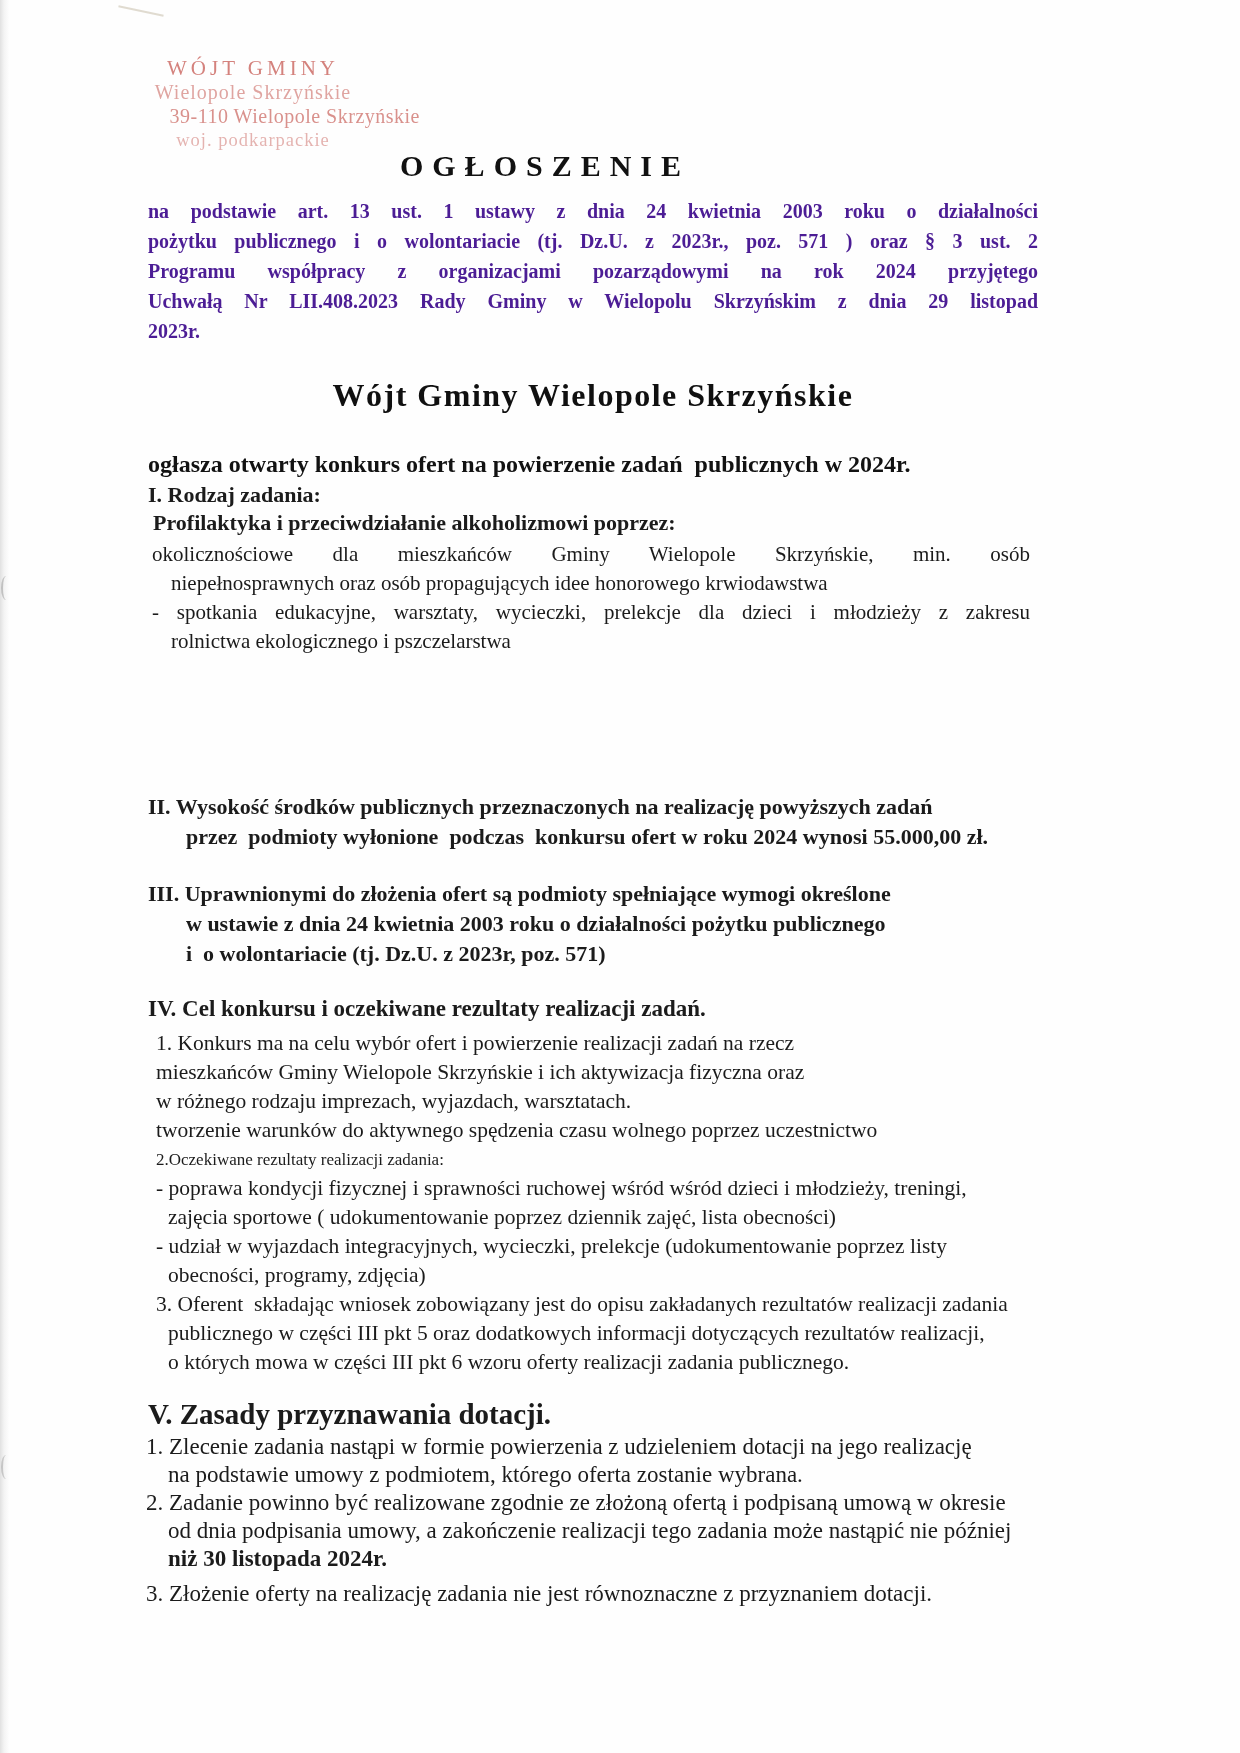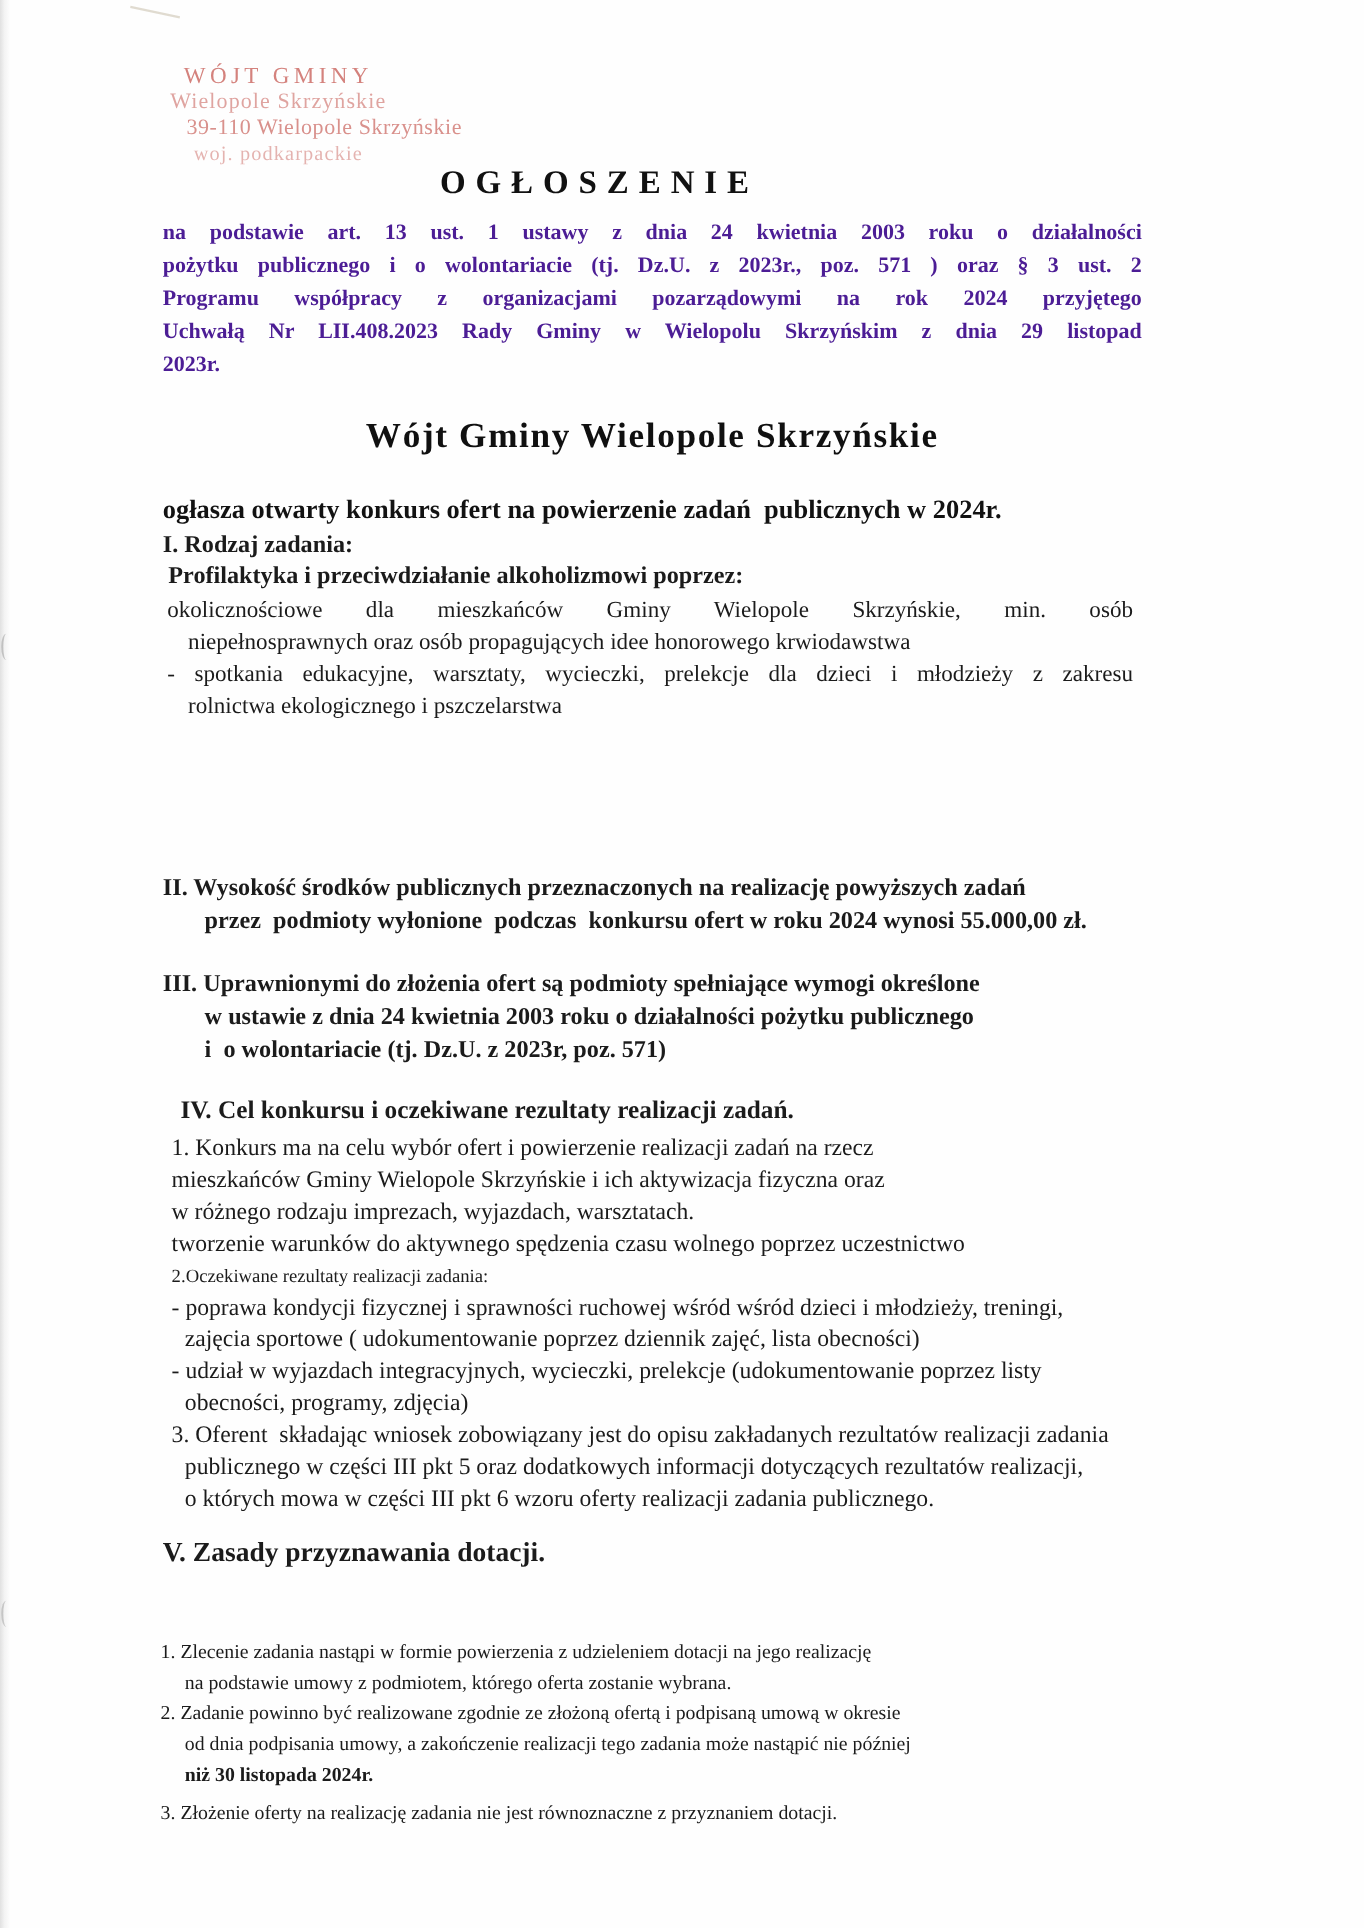--- a/index.html
+++ b/index.html
@@ -38,27 +38,27 @@
   .sec1h{top:482px;left:148px;font-size:22px;font-weight:bold;}
   .sec1sub{top:510px;left:153px;font-size:22px;font-weight:bold;}
   .sec1bullets{top:540px;left:152px;width:878px;font-size:21px;line-height:29px;}
   .bullet{padding-left:19px;}
   .bullet .line:first-child{text-indent:-19px;}
 
   .sec2{top:792px;left:148px;width:960px;font-size:22px;font-weight:bold;line-height:30px;}
   .sec3{top:879px;left:148px;width:960px;font-size:22px;font-weight:bold;line-height:30px;}
   .hang38 .line:not(:first-child){padding-left:38px;}
 
-  .sec4h{top:996px;left:148px;font-size:23px;font-weight:bold;margin-left:16px;}
+  .sec4h{top:996px;left:148px;font-size:23px;font-weight:bold;}
   .sec4body{top:1029px;left:156px;width:1030px;font-size:21.5px;line-height:29px;}
   .sec4body .item2-heading{font-size:17px;}
   .hang12 .line:not(:first-child){padding-left:12px;}
 
-  .sec5h{top:1398px;left:148px;font-size:25px;font-weight:bold;}
-  .sec5body{top:1487px;left:146px;width:1040px;font-size:18px;line-height:28px;}
+  .sec5h{top:1398px;left:148px;font-size:29px;font-weight:bold;}
+  .sec5body{top:1433px;left:146px;width:1040px;font-size:23px;line-height:28px;}
   .hang22 .line:not(:first-child){padding-left:22px;}
   .deadline{font-weight:bold;padding-left:22px;white-space:pre;}
   .sec5body .item3{margin-top:7px;}
 
   
   .edge-strip{top:0;left:0;width:9px;height:1753px;
     background:linear-gradient(90deg,#c4c4c4 0%,#e9e9e9 45%,#fdfdfd 100%);opacity:.5;}
   .scratch{top:10px;left:118px;width:46px;height:2px;background:#d8d2c4;
     transform:rotate(12deg);opacity:.8;}
   .tick1{top:576px;left:1px;width:8px;height:24px;border-left:2px solid #8f8f8f;

